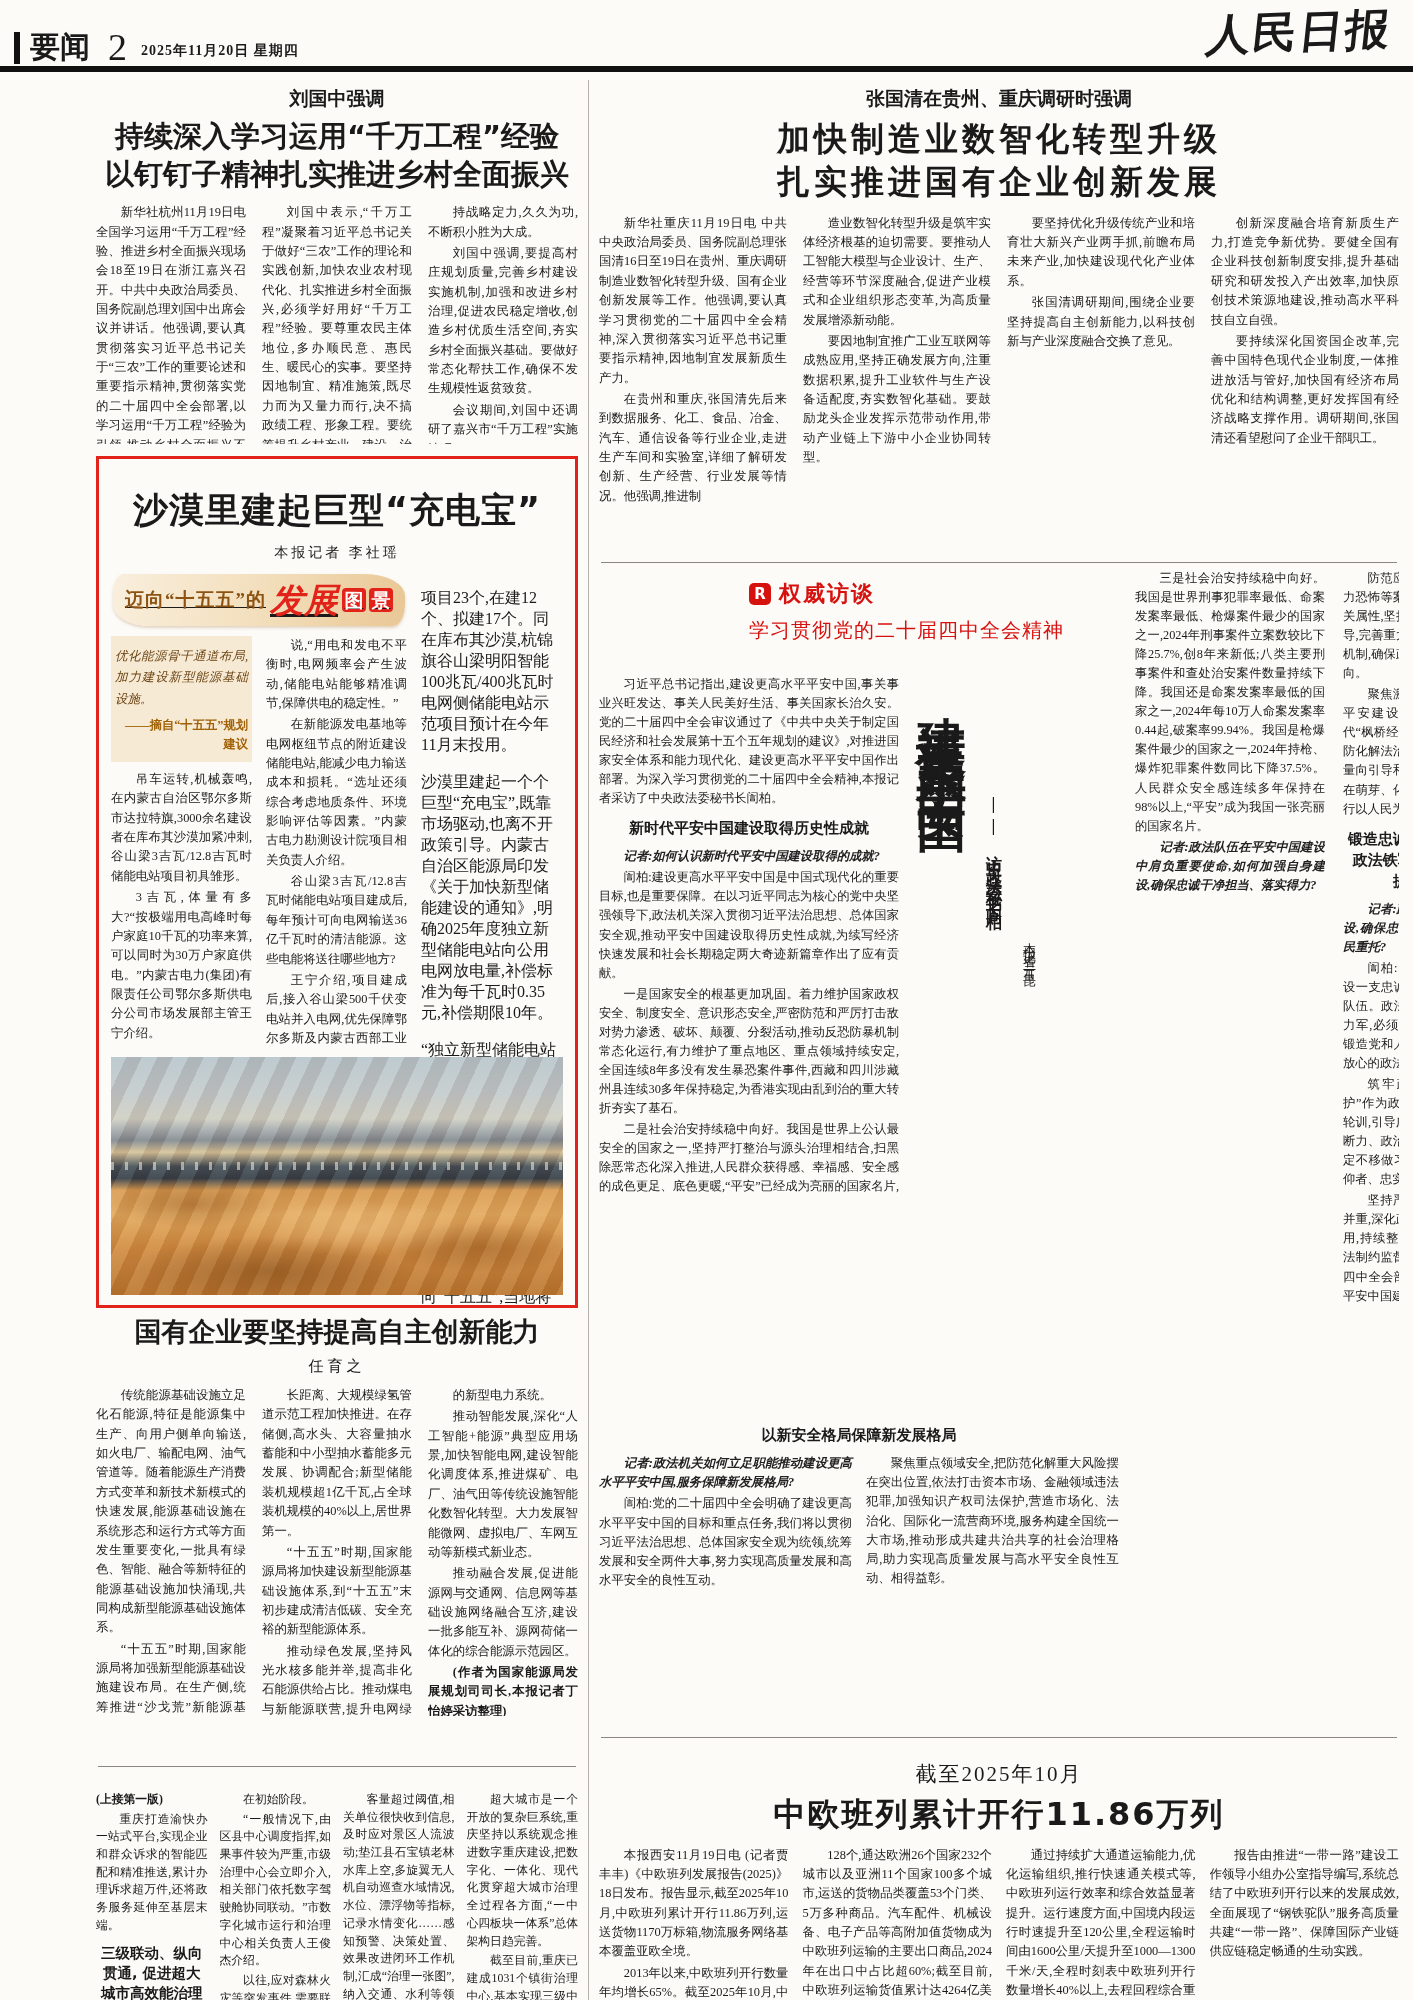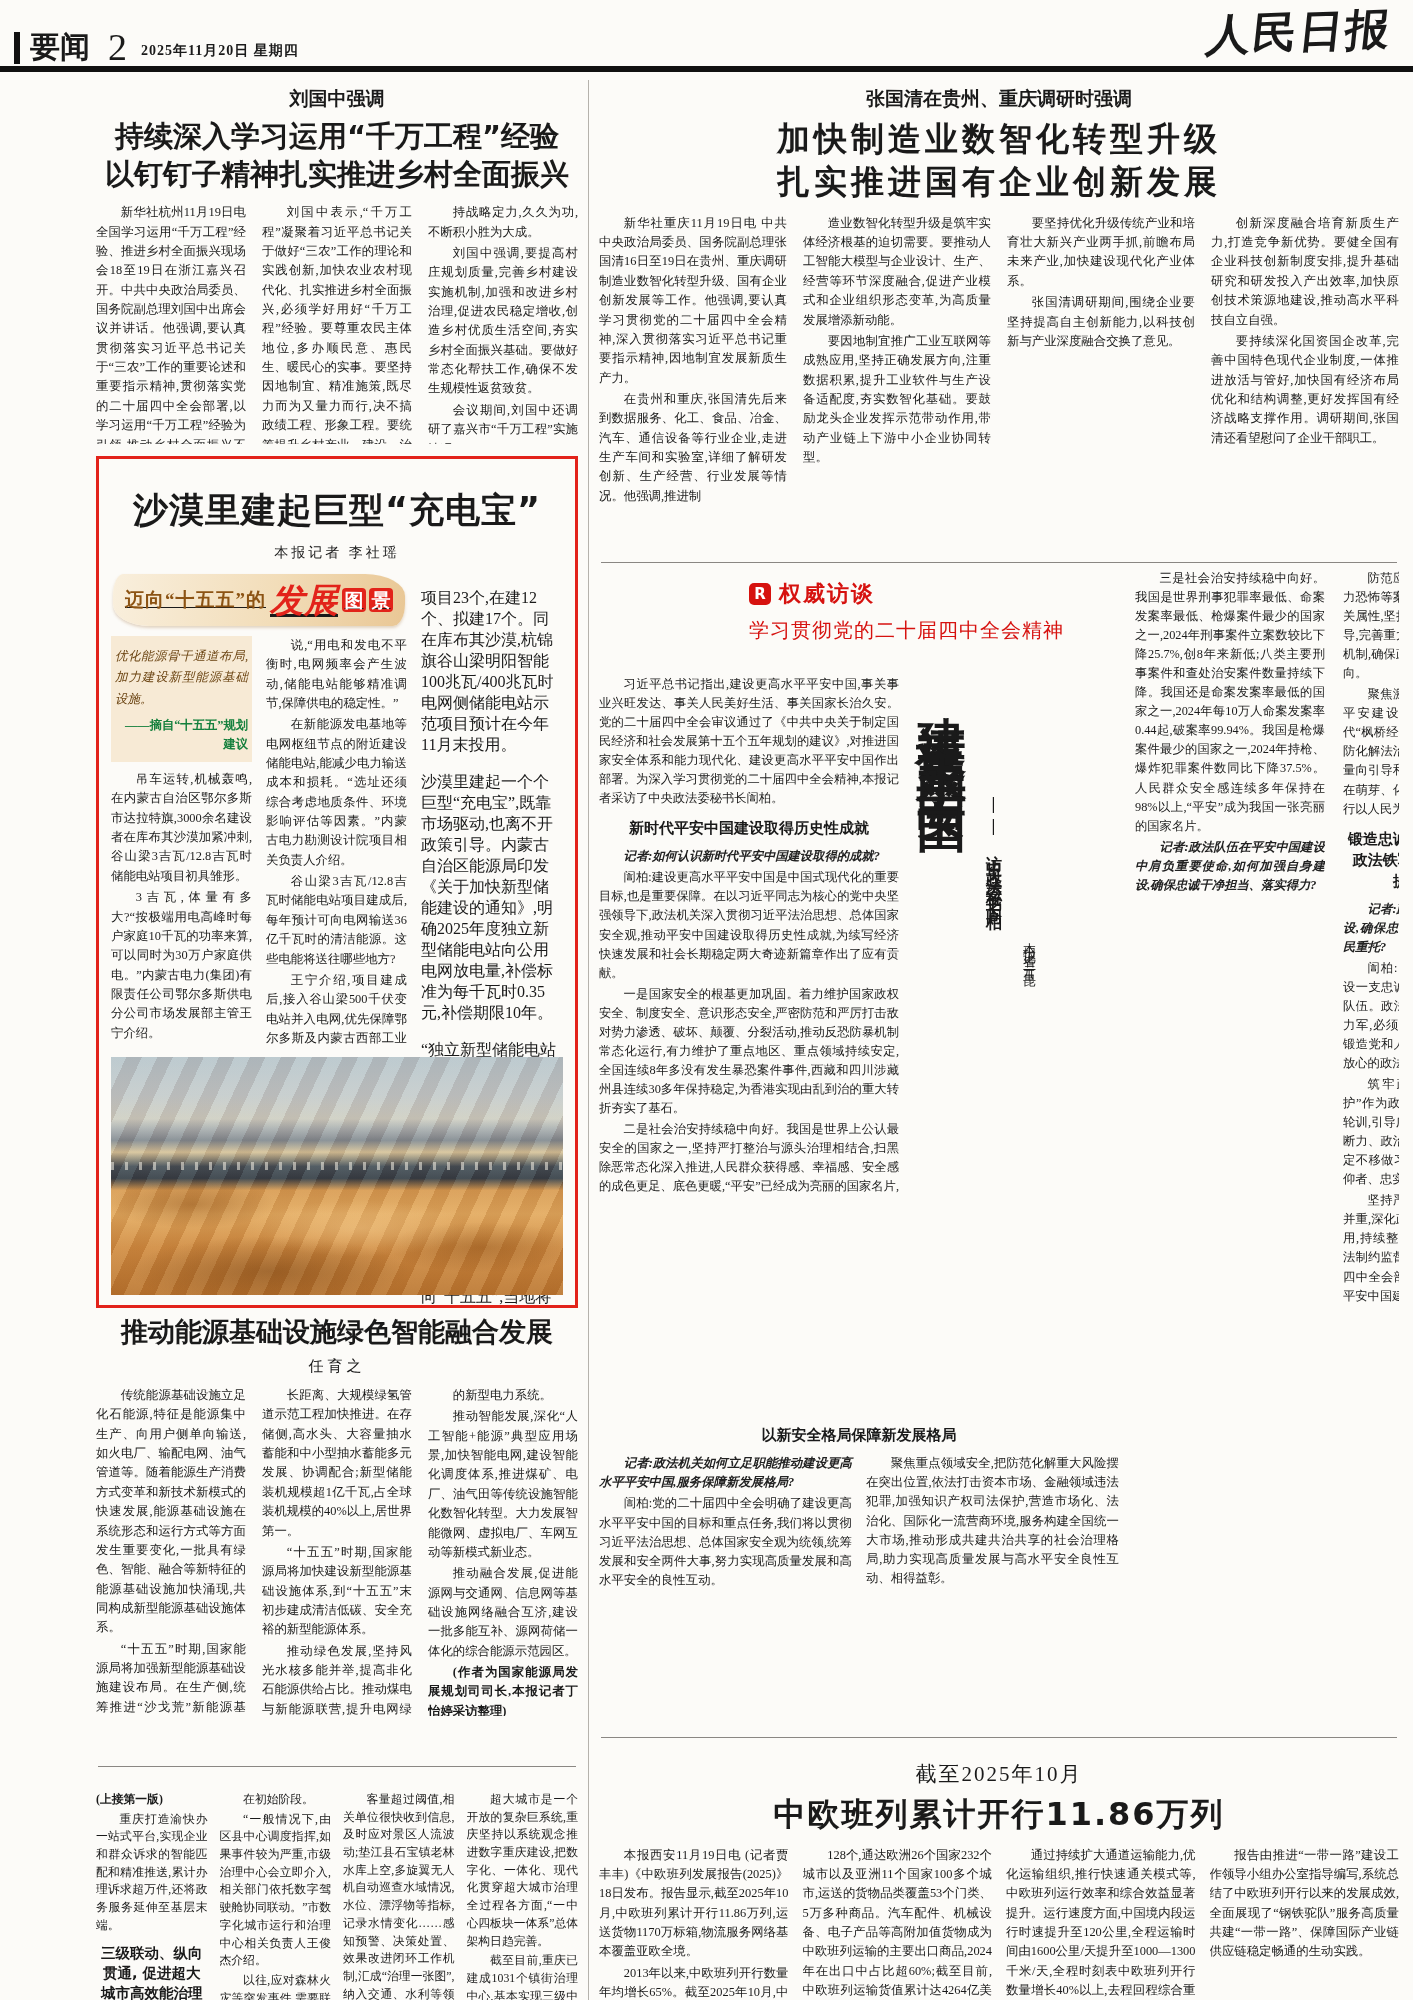--- a/index.html
+++ b/index.html
@@ -55,21 +55,21 @@
   .badge .bpre{font-weight:bold;font-size:19px;color:#8c5313;letter-spacing:1px;}
   .badge .bw1{font-family:"DejaVu Sans",sans-serif;font-weight:bold;font-style:italic;
               font-size:34px;color:#e2231a;line-height:1;}
   .badge .bw2{display:inline-flex;gap:3px;}
   .badge .bw2 b{background:#e2231a;color:#fff;font-size:19px;width:24px;height:24px;line-height:24px;
               text-align:center;border-radius:4px;font-family:"DejaVu Sans",sans-serif;}
   .rb-cols2{display:flex;gap:14px;}
   .rb-cols2 .col{overflow:hidden;height:408px;}
   .quotebox{background:#f7ead5;padding:10px 4px 8px;margin-bottom:8px;}
   .quotebox .qt{font-size:12.5px;line-height:1.7;color:#6b4412;font-style:italic;margin:0;}
-  .quotebox .qs{font-size:12.3px;font-weight:bold;color:#15803d;text-align:right;margin:6px 0 0;}
+  .quotebox .qs{font-size:12.3px;font-weight:bold;color:#a16207;text-align:right;margin:6px 0 0;}
   .photo{position:absolute;left:12px;right:12px;bottom:10px;height:238px;
          background:linear-gradient(180deg,#b4c6d2 0%,#c2ccd2 16%,#cdd0c9 26%,#a7b0b6 30%,
             #8e98a2 33%,#7c8894 35%,#d5c49e 40%,#3c4a58 46%,#2c3947 51%,
             #d79a52 56%,#e2a95f 66%,#cf8a41 80%,#b8732f 100%);overflow:hidden;}
   .photo:before{content:"";position:absolute;inset:0;
          background:
            radial-gradient(120px 34px at 18% 62%,rgba(120,60,10,.35),transparent 70%),
            radial-gradient(160px 40px at 55% 72%,rgba(255,220,160,.35),transparent 70%),
            radial-gradient(140px 36px at 82% 80%,rgba(110,55,8,.3),transparent 70%),
            radial-gradient(200px 50px at 35% 90%,rgba(90,45,8,.35),transparent 70%),
@@ -199,21 +199,21 @@
                 <p>“独立新型储能电站除了充电放电企业,充电时视同电力用户,电网峰谷电价价差形成利润空间,吸引企业投身于此。”达拉特旗能源局综合保障中心主任李凯说。</p>
                 <p>鄂尔多斯市能源局有关负责人表示,面向“十五五”,当地将继续优化以新能源为主体的新型电力系统,推进能源转型与经济社会发展。</p>
               </div>
 
           </div>
         </div>
         <div class="photo"></div>
       </section>
 
       <section class="essay">
-        <div class="bigtitle">推动能源基础设施绿色智能融合发展</div>
+        <div class="bigtitle">国有企业要坚持提高自主创新能力</div>
         <div class="author">任育之</div>
         <div class="cols">
           <div class="col">
               <p>传统能源基础设施立足化石能源,特征是能源集中生产、向用户侧单向输送,如火电厂、输配电网、油气管道等。随着能源生产消费方式变革和新技术新模式的快速发展,能源基础设施在系统形态和运行方式等方面发生重要变化,一批具有绿色、智能、融合等新特征的能源基础设施加快涌现,共同构成新型能源基础设施体系。</p>
               <p>“十五五”时期,国家能源局将加强新型能源基础设施建设布局。在生产侧,统筹推进“沙戈荒”新能源基地、水风光一体化基地等重大工程,加快“西电东送”骨干通道建设,推动电网主网架优化升级,清洁能源供给保障能力持续增强。</p>
             </div>
           <div class="col">
               <p>长距离、大规模绿氢管道示范工程加快推进。在存储侧,高水头、大容量抽水蓄能和中小型抽水蓄能多元发展、协调配合;新型储能装机规模超1亿千瓦,占全球装机规模的40%以上,居世界第一。</p>
               <p>“十五五”时期,国家能源局将加快建设新型能源基础设施体系,到“十五五”末初步建成清洁低碳、安全充裕的新型能源体系。</p>
               <p>推动绿色发展,坚持风光水核多能并举,提高非化石能源供给占比。推动煤电与新能源联营,提升电网绿色资源配置能力,科学布局抽水蓄能,大力发展新型储能,加快建设高比例消纳新能源</p>

